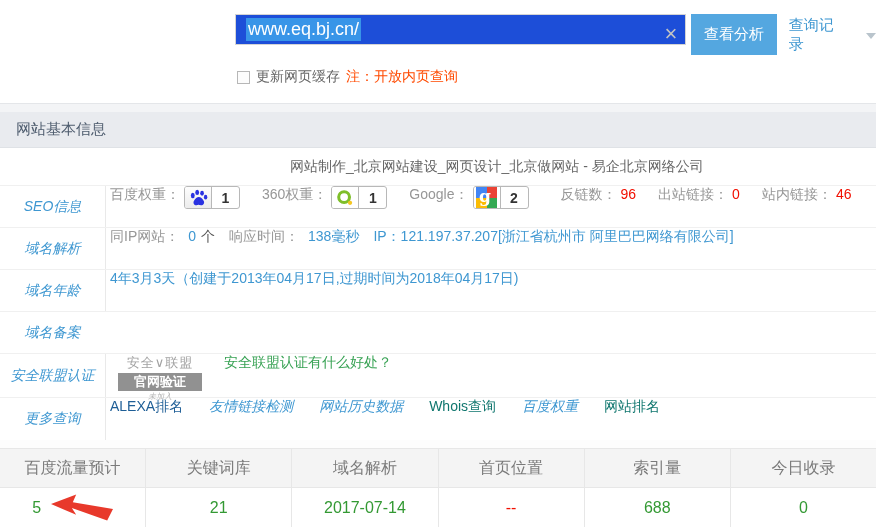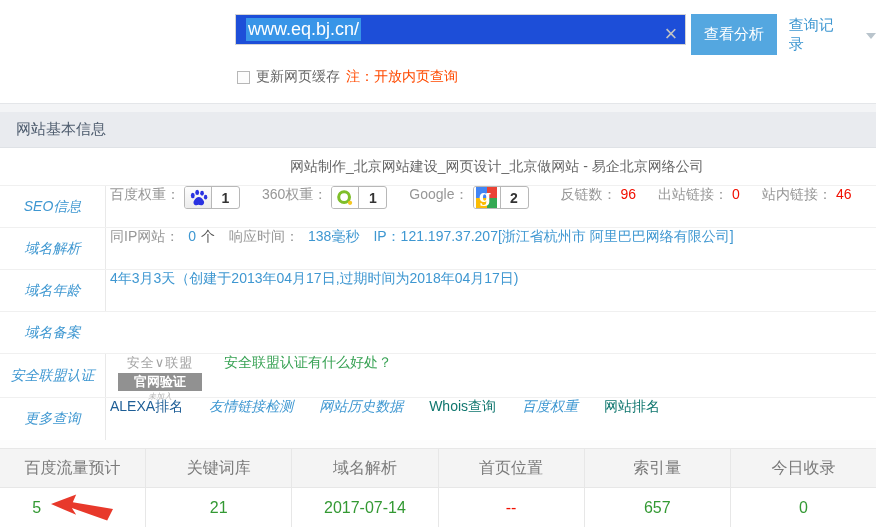--- a/index.html
+++ b/index.html
@@ -264,16 +264,16 @@
       <span>5</span>
       <span class="arrow-wrap">
         <svg width="62" height="27" viewBox="0 0 64 27">
           <polygon points="0,10 26,0 22.5,8 64,15 58,27 21.5,14 26,21" fill="#e8392b"></polygon>
         </svg>
       </span>
     </div>
     <div class="st-cell">21</div>
     <div class="st-cell">2017-07-14</div>
     <div class="st-cell red">--</div>
-    <div class="st-cell">657</div>
+    <div class="st-cell">688</div>
     <div class="st-cell">0</div>
   </div>
 </div>
 
 </body></html>

